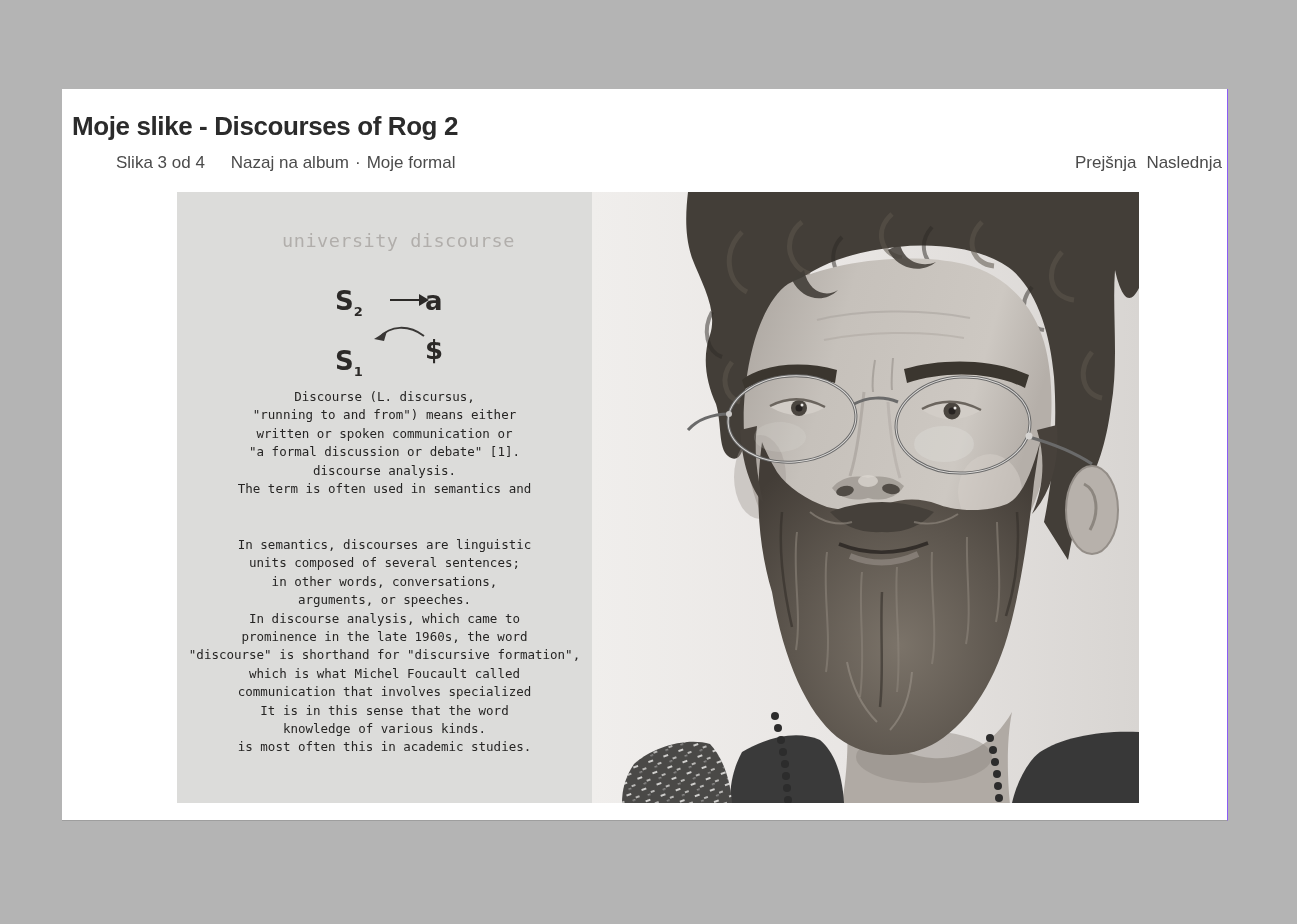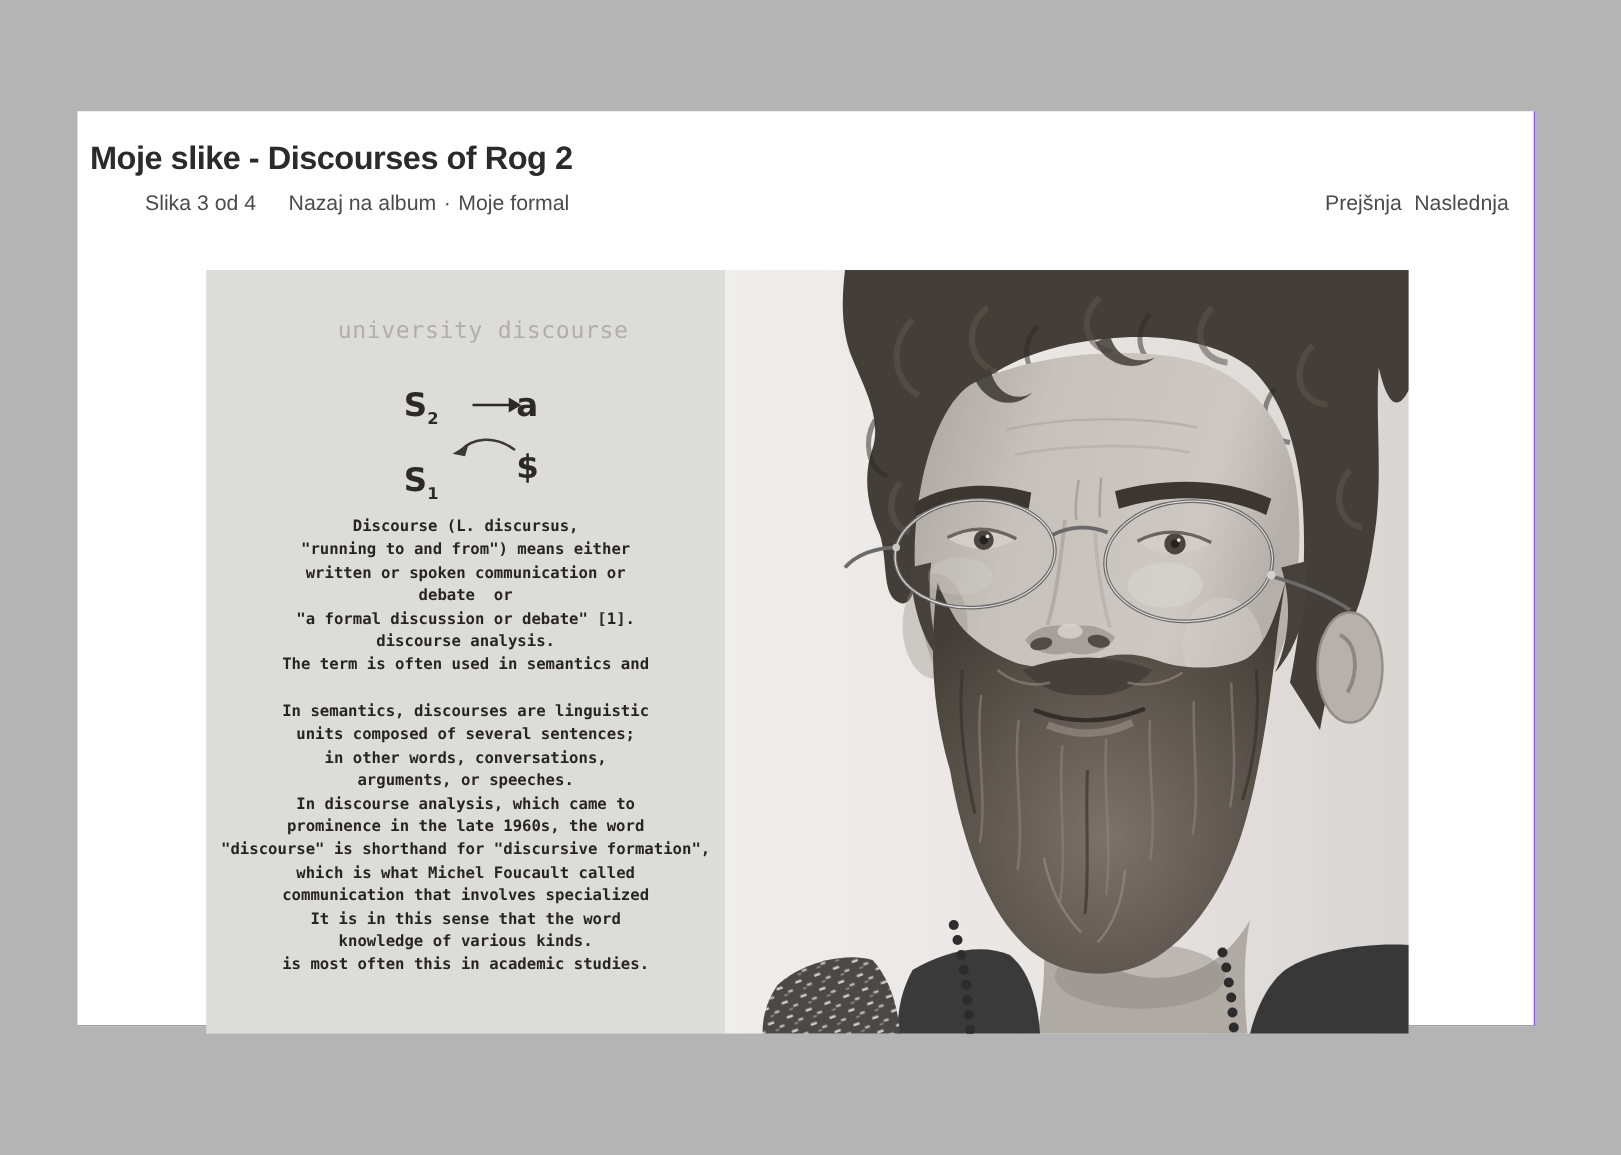--- a/index.html
+++ b/index.html
@@ -8,40 +8,40 @@
   #stage{position:relative;width:1297px;height:924px;background:#b4b4b4;}
   #card{position:absolute;left:62px;top:89px;width:1165px;height:731px;
         background:#ffffff;border-right:1px solid #8b5cf6;border-bottom:1px solid #9e9e9e;}
   .page-title{position:absolute;left:10px;top:22px;font-size:26px;font-weight:bold;
         letter-spacing:-0.4px;color:#2b2b2b;white-space:nowrap;}
   .subrow{position:absolute;left:10px;top:64px;display:flex;align-items:baseline;
         font-size:17px;color:#4b4b4b;white-space:pre;}
   .subrow .counter{margin-right:26px;margin-left:44px;}
   .subrow .lnk{color:#4b4b4b;text-decoration:none;cursor:pointer;}
   .subrow .dot{margin:0 6px;}
-  .navrow{position:absolute;right:20px;top:64px;display:flex;gap:10px;
+  .navrow{position:absolute;right:5px;top:64px;display:flex;gap:10px;
         font-size:17px;color:#4b4b4b;}
   .navrow .lnk{color:#4b4b4b;text-decoration:none;cursor:pointer;white-space:nowrap;}
 
-  #slide{position:absolute;left:103px;top:103px;width:962px;height:560px;cursor:pointer;margin-top:24px;}
+  #slide{position:absolute;left:115px;top:103px;width:962px;height:560px;cursor:pointer;}
   #panel{position:absolute;left:0;top:0;width:415px;height:611px;background:#dcdcda;overflow:hidden;}
   .panel-title{position:absolute;top:38px;left:0;width:100%;box-sizing:border-box;padding-left:28px;
         text-align:center;font-family:"DejaVu Sans Mono",monospace;font-size:18.5px;
         letter-spacing:0.5px;color:#b1aeab;}
   .frac{position:absolute;width:48px;text-align:left;color:#2c2a28;
         font-family:"DejaVu Sans",sans-serif;font-weight:bold;}
   .frac .num,.frac .den{display:block;font-size:26px;line-height:30px;}
   .frac sub{font-size:13px;}
   .frac .bar{height:3px;background:#2c2a28;margin:0 3px;}
   .frac-left{left:158px;top:94px;}
   .frac-right{left:248px;top:94px;}
   .arrow-straight{position:absolute;left:212px;top:100px;}
   .arrow-curved{position:absolute;left:193px;top:134px;}
   .para{position:absolute;left:0;width:100%;text-align:center;
-        font-family:"DejaVu Sans Mono",monospace;font-weight:bold;font-size:12.5px;
+        font-family:"DejaVu Sans Mono",monospace;font-weight:normal;font-size:12.5px;
         line-height:18.4px;color:#262524;}
   .para .pline{white-space:pre;}
   .p1{top:196px;}
   .p2{top:344px;}
   #portrait{position:absolute;left:415px;top:0;width:547px;height:611px;display:block;}
 </style>
 </head>
 <body>
 
 <div id="stage">
@@ -84,21 +84,20 @@
           <svg class="arrow-curved" width="58" height="22">
             <path d="M 54,10 C 38,-2 20,0 10,11" fill="none" stroke="#3a3836" stroke-width="2"></path>
             <polygon points="4,13 17,5 14,15" fill="#3a3836"></polygon>
           </svg>
         </div>
 
         <div class="para p1">
           <div class="pline">Discourse (L. discursus,</div>
           <div class="pline">"running to and from") means either</div>
           <div class="pline">written or spoken communication or</div>
-          <div class="pline">debate  or</div>
           <div class="pline">"a formal discussion or debate" [1].</div>
           <div class="pline">discourse analysis.</div>
           <div class="pline">The term is often used in semantics and</div>
         </div>
 
         <div class="para p2">
           <div class="pline">In semantics, discourses are linguistic</div>
           <div class="pline">units composed of several sentences;</div>
           <div class="pline">in other words, conversations,</div>
           <div class="pline">arguments, or speeches.</div>

